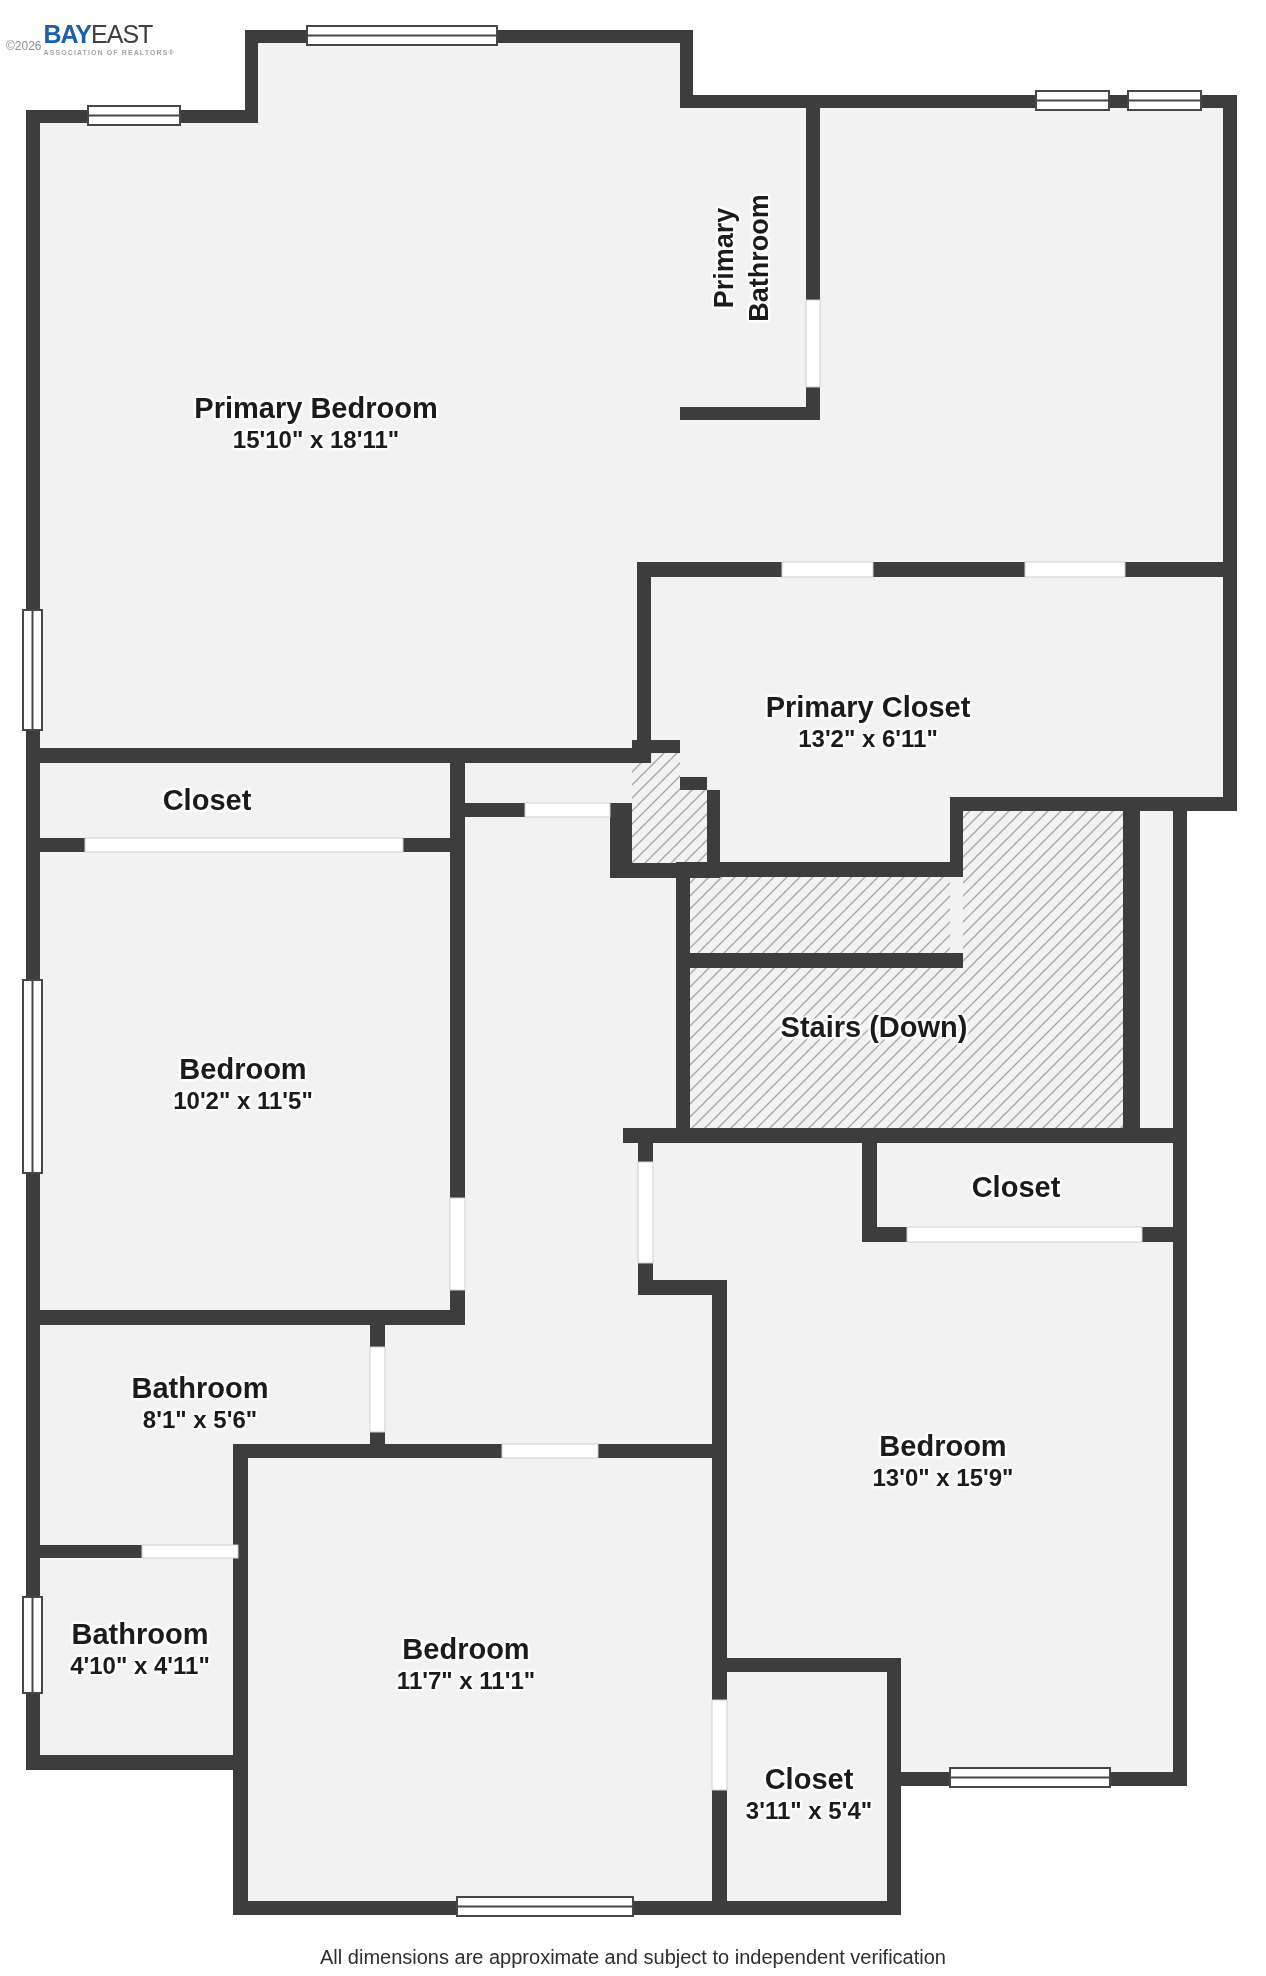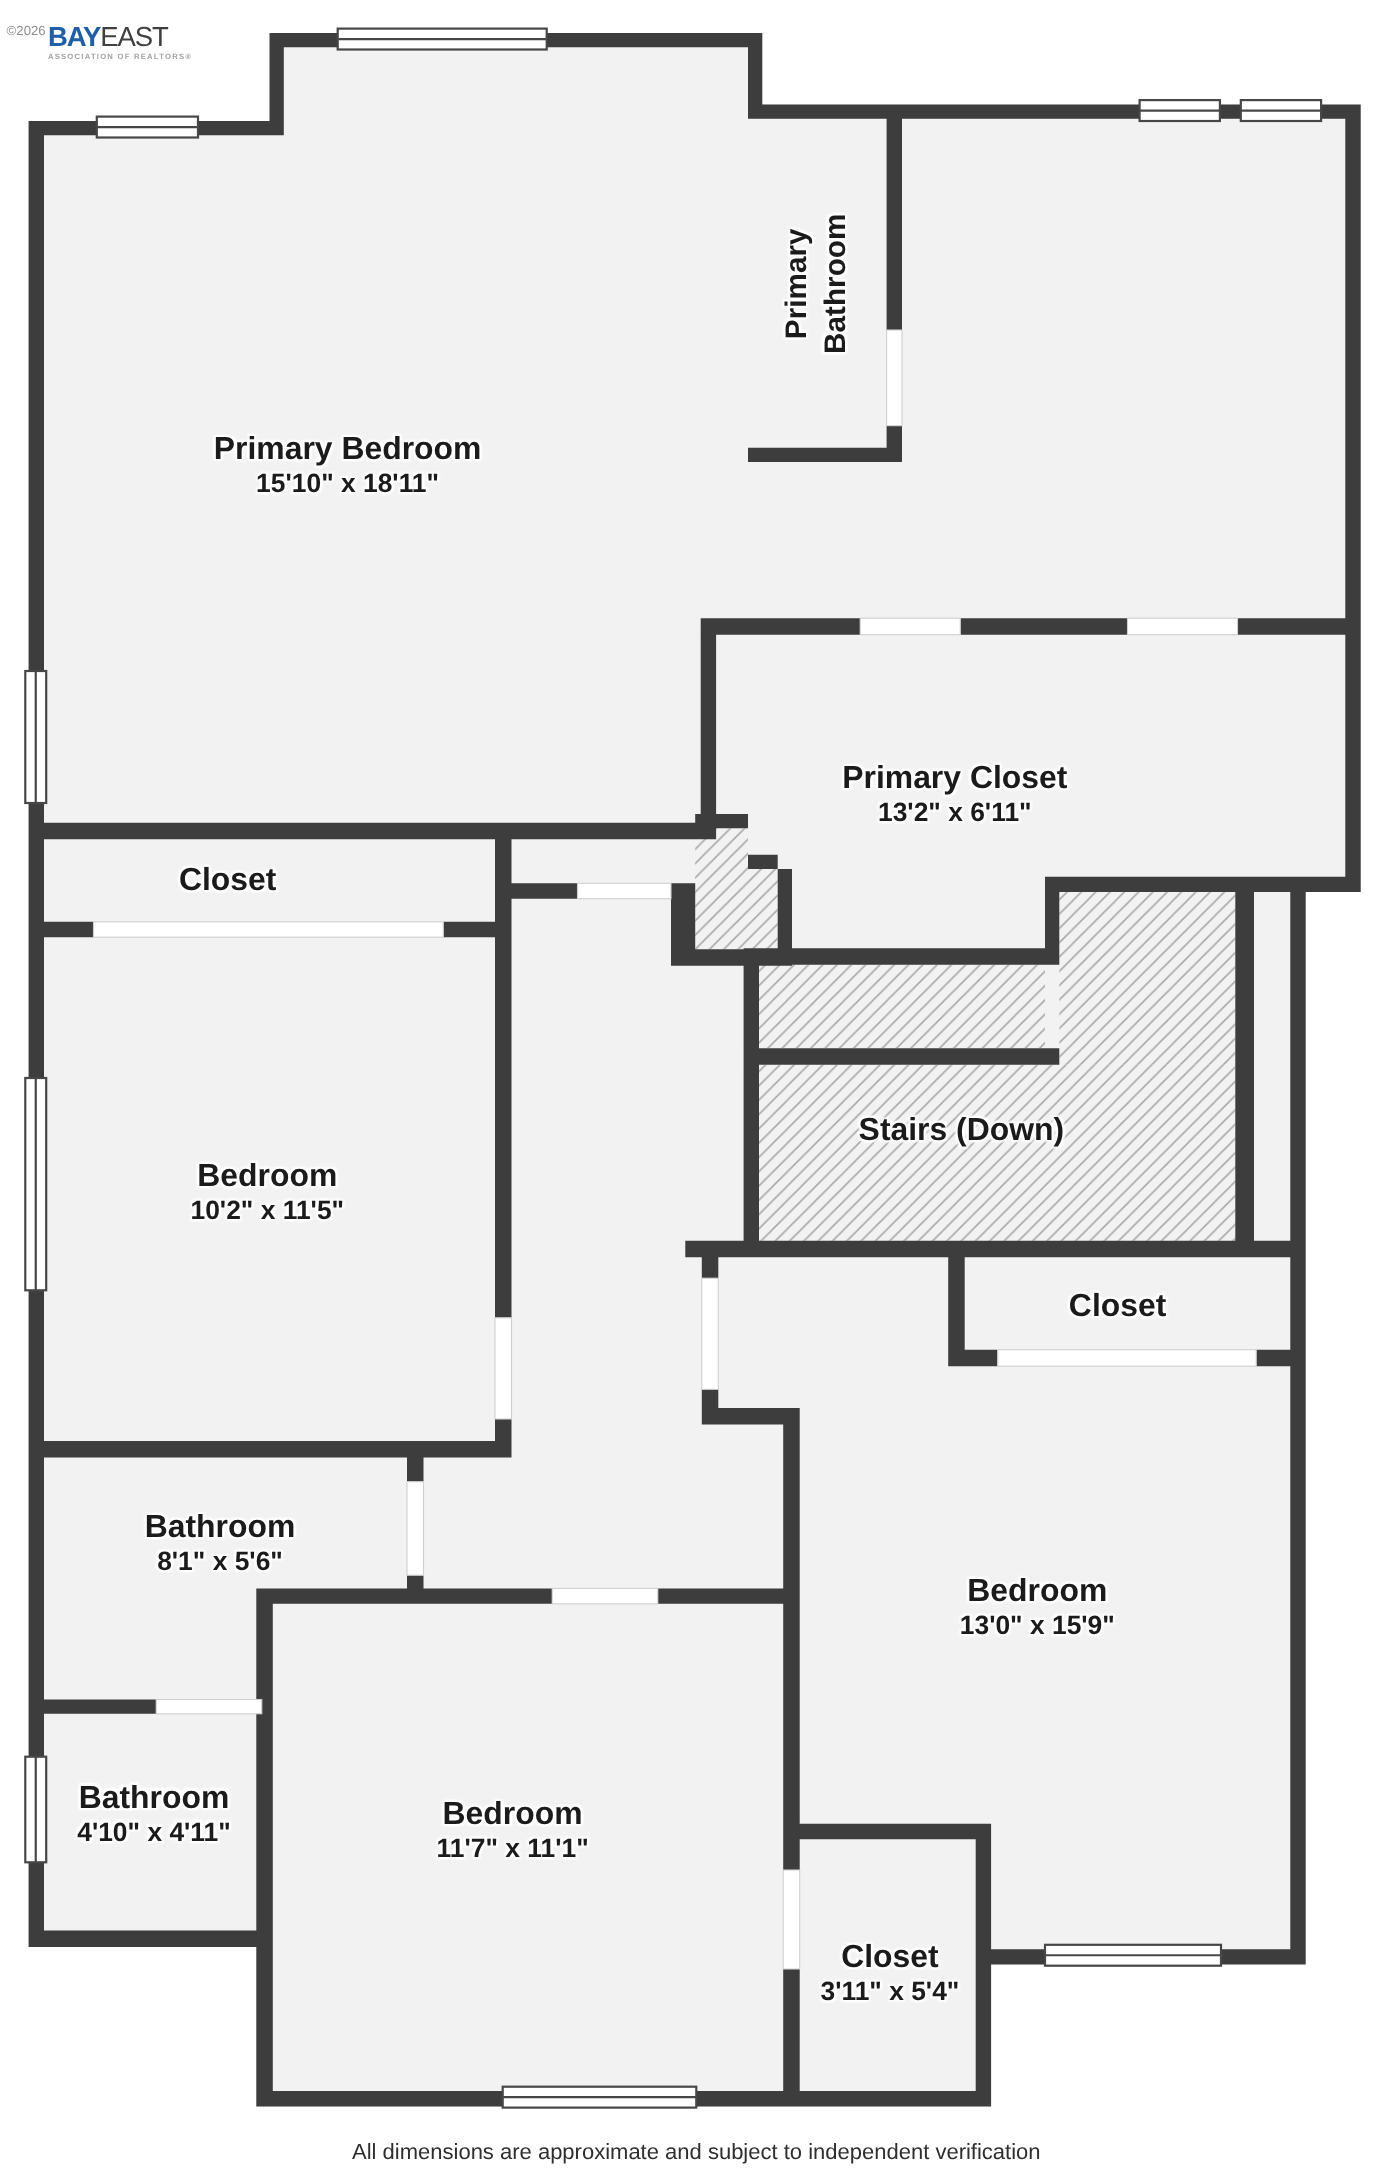--- a/index.html
+++ b/index.html
@@ -1,21 +1,21 @@
 <!DOCTYPE html>
 <html><head>
 <meta charset="utf-8">
 <style>
   html,body{margin:0;padding:0;background:#ffffff;}
   body{font-family:"Liberation Sans", sans-serif;}
   .page{position:relative;width:1266px;height:1976px;background:#ffffff;overflow:hidden;}
   .plan-svg{position:absolute;left:0;top:0;}
 
   
-  .logo{position:absolute;left:6px;top:22px;display:flex;gap:2px;}
+  .logo{position:absolute;left:6px;top:22px;display:flex;align-items:flex-end;gap:2px;}
   .logo .copy{font-size:12px;color:#8f8f8f;line-height:1;padding-bottom:4px;}
   .logo .brandcol{display:flex;flex-direction:column;line-height:1;}
   .logo .brandrow{display:flex;line-height:1;}
   .logo .bay{font-size:25px;font-weight:900;color:#1d5fa8;letter-spacing:-1px;}
   .logo .east{font-size:25px;font-weight:400;color:#404040;letter-spacing:-1px;}
   .logo .tagline{font-size:7px;color:#a3a3a3;letter-spacing:1.1px;margin-top:2px;font-weight:bold;}
 
   
   .room-label{position:absolute;transform:translate(-50%,-50%);text-align:center;color:#1b1b1b;white-space:nowrap;
     text-shadow:-2px -2px 2px #fff,2px -2px 2px #fff,-2px 2px 2px #fff,2px 2px 2px #fff,0 0 4px #fff;}

